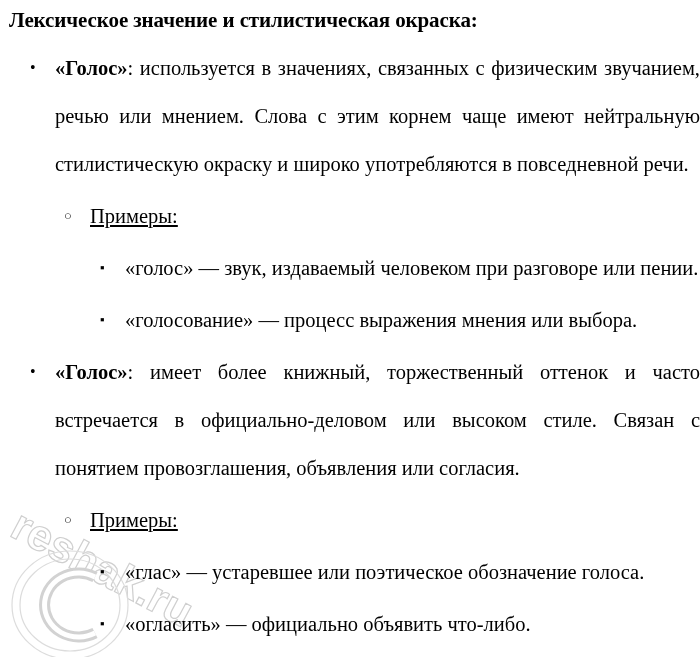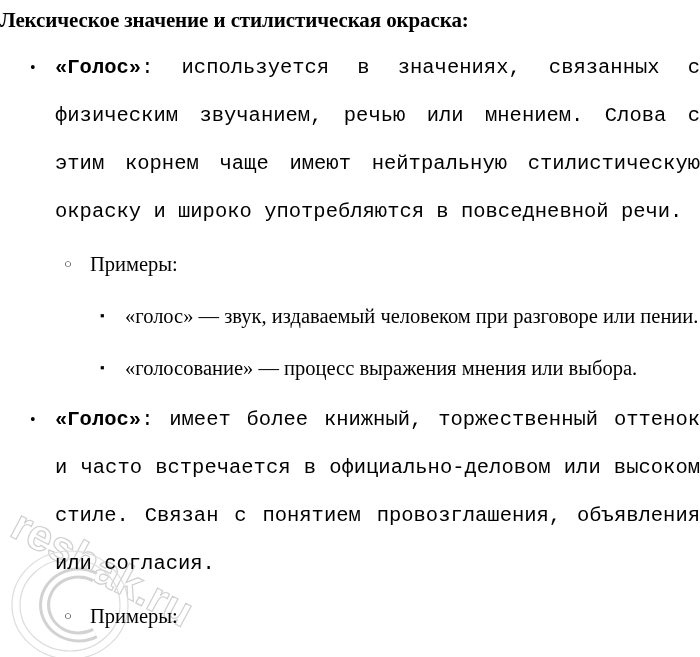--- a/index.html
+++ b/index.html
@@ -36,21 +36,21 @@
     top: 0;
     width: 700px;
     z-index: 2;
   }
 
   .doc-title {
     font-size: 21px;
     font-weight: bold;
     line-height: 32px;
     margin: 0;
-    padding: 4px 0 0 0;
+    padding: 4px 0 0 9px;
     letter-spacing: -0.1px;
     white-space: nowrap;
   }
 
   .block {
     position: relative;
     margin: 0;
     padding: 0;
   }
 
@@ -71,30 +71,30 @@
   }
   .para.last-flush { text-align: left; }
 
   
   .lvl1 { padding-left: 55px; padding-right: 0; }
   .lvl1 > .marker {
     left: 30px;
     top: 0;
     font-size: 16px;
   }
-  .lvl1 > .para { width: 645px; font-family: Liberation Mono, monospace; }
+  .lvl1 > .para { width: 645px; }
 
   
   .lvl2 { padding-left: 90px; }
   .lvl2 > .marker {
     left: 64px;
     top: 0;
     font-size: 13px;
   }
-  .lvl2 > .para { width: 610px; }
+  .lvl2 > .para { width: 610px; text-decoration: underline; }
 
   
   .lvl3 { padding-left: 125px; }
   .lvl3 > .marker {
     left: 100px;
     top: 0;
     font-size: 13px;
   }
   .lvl3 > .para { width: 578px; }
 

